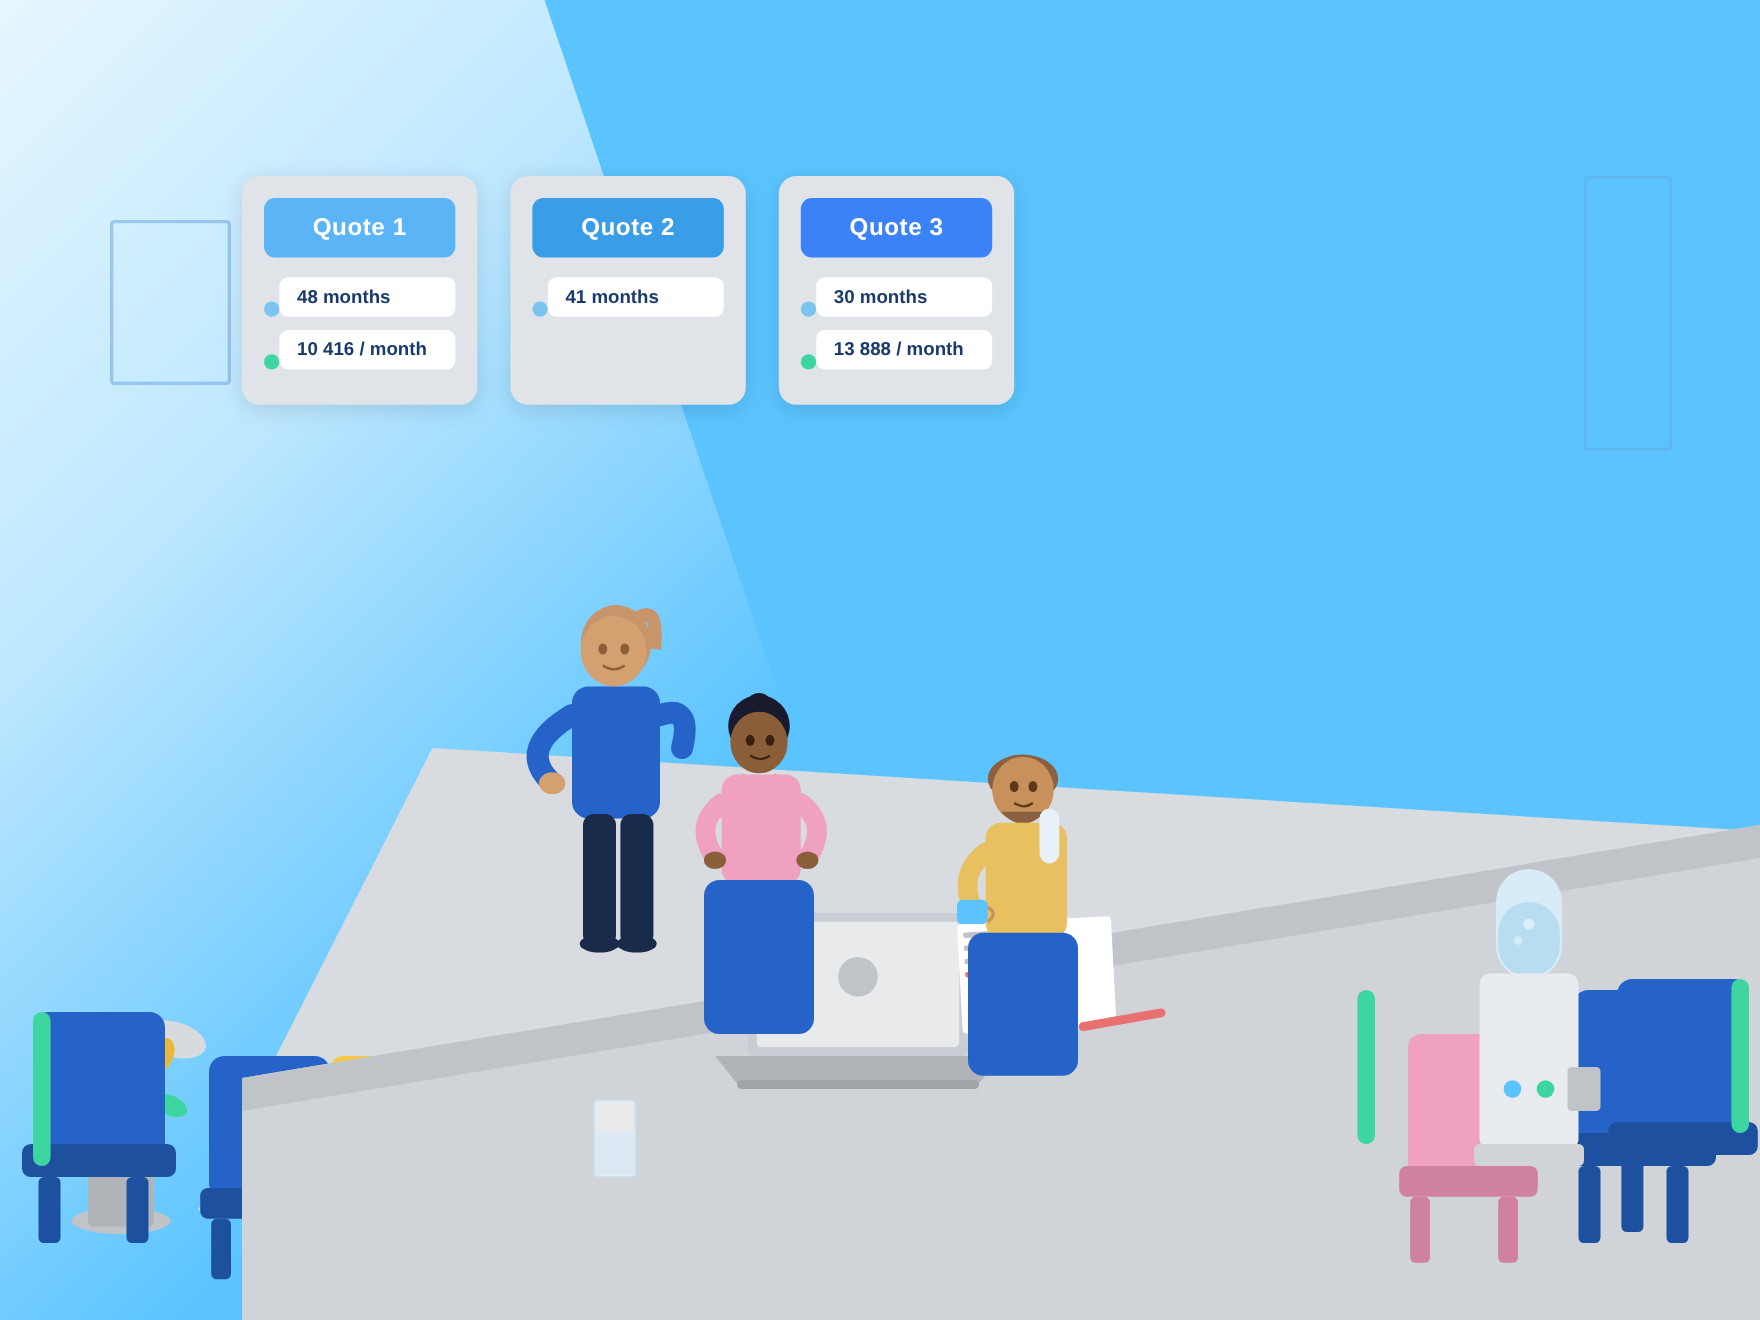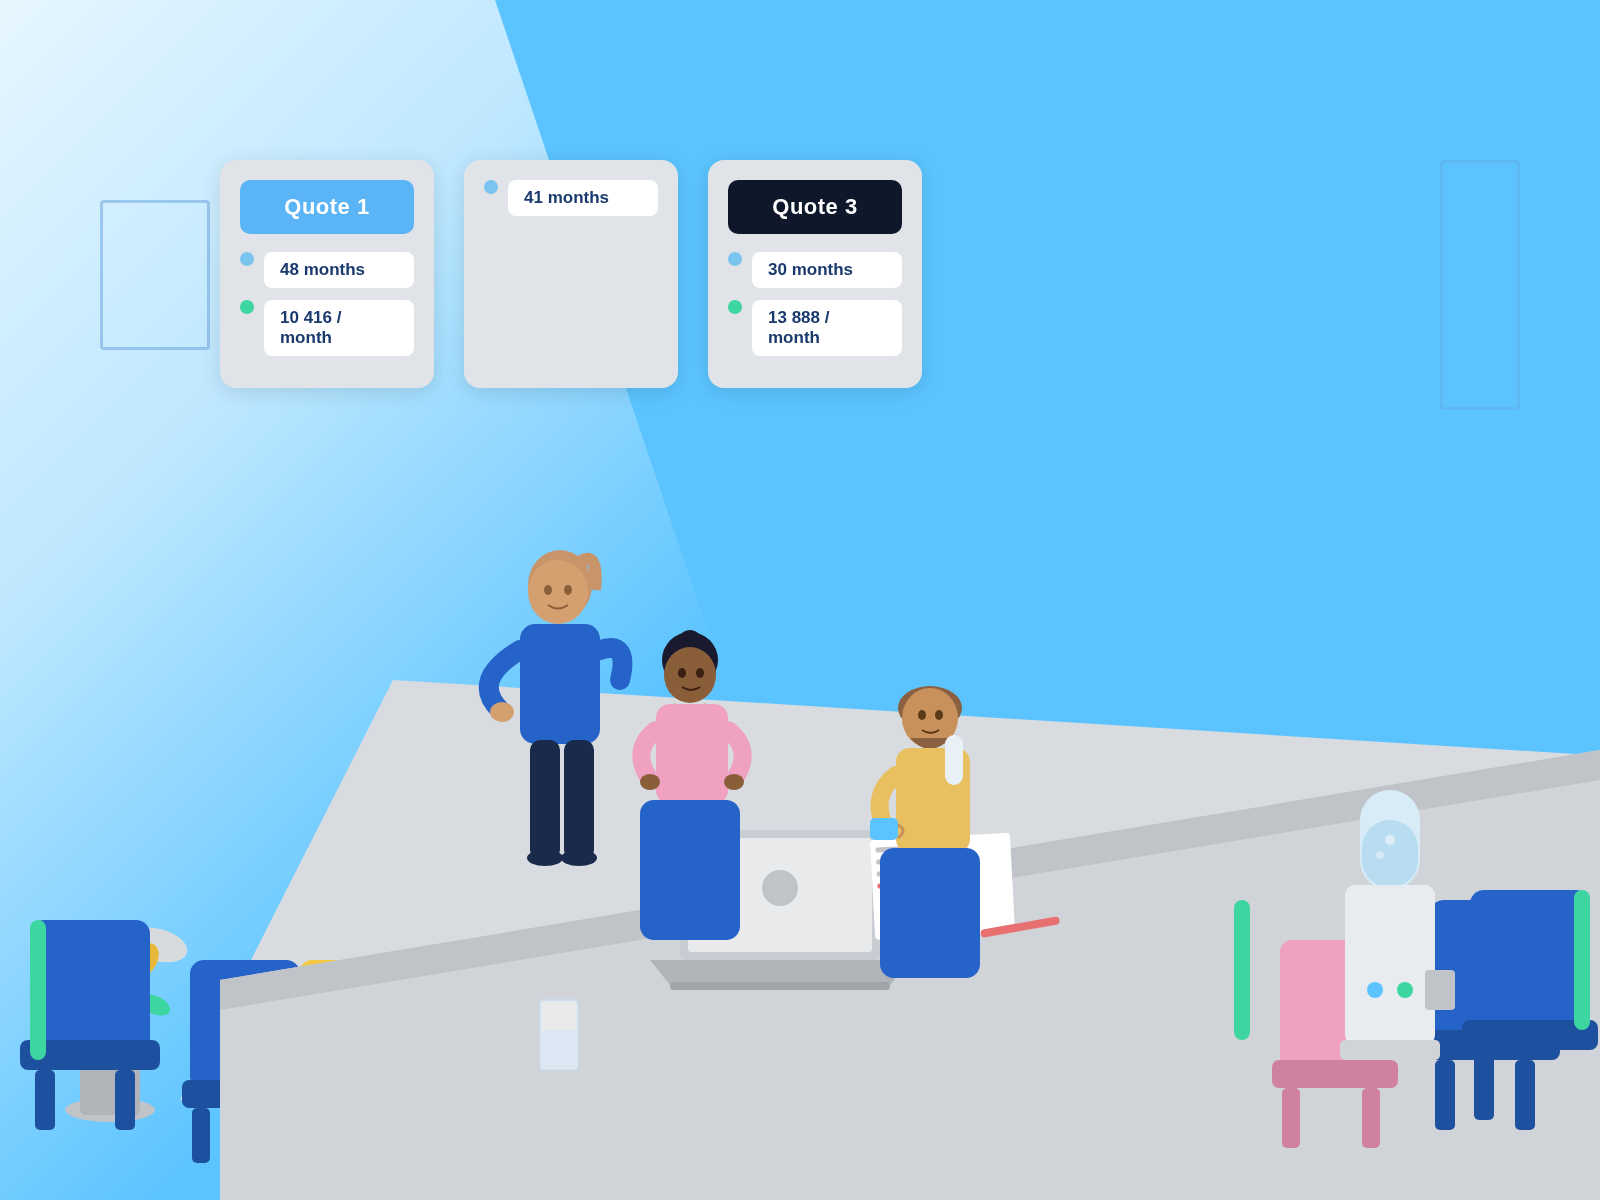--- a/index.html
+++ b/index.html
@@ -61,35 +61,34 @@
 
     .card-header-light {
       background: #5ab4f5;
     }
 
     .card-header-medium {
       background: #3a9de8;
     }
 
     .card-header-dark {
-      background: #0f172a;
+      background: #3b82f6;
       padding-left: 20px;
     }
 
     .card-title {
       color: white;
       font-size: 22px;
       font-weight: 700;
       letter-spacing: 0.5px;
     }
 
     .card-row {
       display: flex;
-      align-items: flex-start;
-      gap: 10px;
+      align-items: flex-end;
       margin-bottom: 12px;
     }
 
     .dot {
       width: 14px;
       height: 14px;
       border-radius: 50%;
       flex-shrink: 0;
     }
 
@@ -165,20 +164,23 @@
       <div class="dot dot-blue"></div>
       <div class="card-value">48 months</div>
     </div>
     <div class="card-row">
       <div class="dot dot-green"></div>
       <div class="card-value">10 416 / month</div>
     </div>
   </div>
 
   <div class="quote-card">
+    <div class="card-header card-header-medium">
+      <span class="card-title">Quote 2</span>
+    </div>
     <div class="card-row">
       <div class="dot dot-blue"></div>
       <div class="card-value">41 months</div>
     </div>
   </div>
 
   <div class="quote-card">
     <div class="card-header card-header-dark">
       <span class="card-title">Quote 3</span>
     </div>

